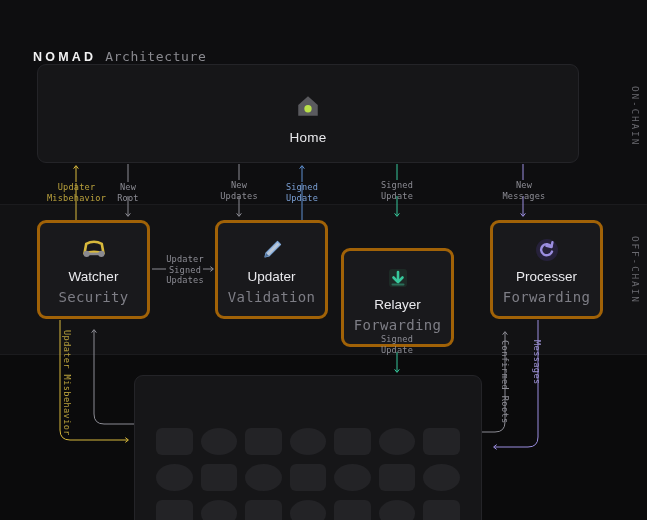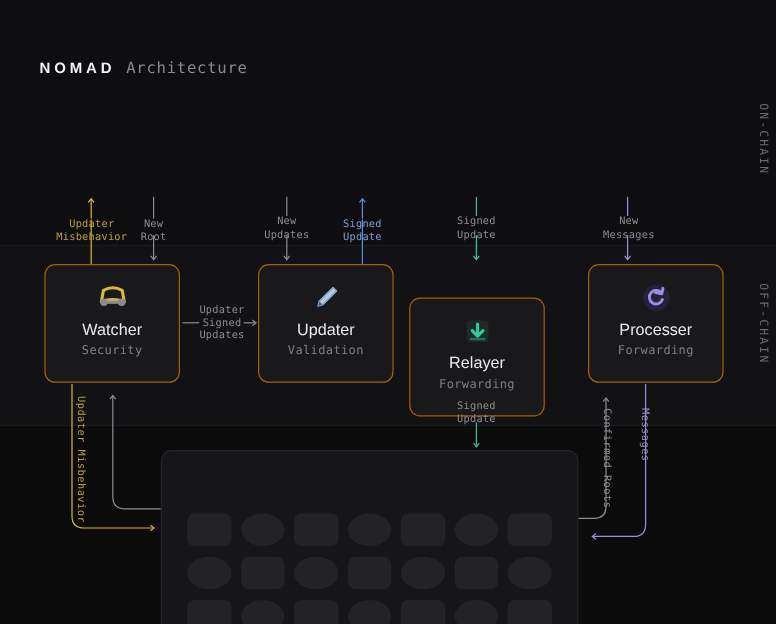--- a/index.html
+++ b/index.html
@@ -63,32 +63,32 @@
     position: absolute; left: 21px; right: 21px; top: 52px;
     display: grid; grid-template-columns: repeat(7, 1fr); gap: 9px 8px;
   }
   .chip { height: 27px; background: #232326; }
   .chip.sq { border-radius: 6px; }
   .chip.ci { border-radius: 50%; }
 
   
   .card {
     position: absolute; top: 220px; width: 113px; height: 99px;
-    background: #19191c; border: 1px solid #a16207; border-radius: 9px;
+    background: #19191c; border: 3px solid #a16207; border-radius: 9px;
     display: flex; flex-direction: column; align-items: center;
   }
   .card-watcher   { left: 37px; }
   .card-updater   { left: 215px; }
   .card-relayer   { left: 341px; margin-top: 28px; }
   .card-processer { left: 490px; }
   .card-icon { margin-top: 14px; height: 26px; display: flex; align-items: center; }
   .card-title { margin-top: 6px; font-size: 13.5px; color: #eaeaee; }
   .card-sub {
     margin-top: 5px; font-family: "DejaVu Sans Mono", monospace;
-    font-size: 10px; color: #7e7e86; letter-spacing: .3px; text-align: right;
+    font-size: 14px; color: #7e7e86; letter-spacing: .3px; text-align: right;
   }
 
   
   .edge-label {
     position: absolute;
     font-family: "DejaVu Sans Mono", monospace;
     font-size: 8.6px; line-height: 10.5px; letter-spacing: .2px;
     text-align: center; white-space: pre; color: #8c8c94;
   }
   .edge-label.yellow { color: #b8a03c; }
@@ -181,20 +181,31 @@
 
     <g stroke-width="1" fill="none">
       <path d="M482,432 L495,432 Q505,432 505,422 L505,332" stroke="#8c8c94" marker-end="url(#ah-g)"></path>
     </g>
 
     <g stroke-width="1" fill="none">
       <path d="M538,320 L538,437 Q538,447 528,447 L494,447" stroke="#9b8ee0" marker-end="url(#ah-p)"></path>
     </g>
   </svg>
 
+  <div class="panel panel-home">
+    <div class="home-inner">
+      <span>
+        <svg width="26" height="26" viewBox="0 0 24 24">
+          <path d="M12 3 L21 11 L21 21 L3 21 L3 11 Z" fill="#5a5a5e"></path>
+          <circle cx="12" cy="14.5" r="3.4" fill="#b9e04a"></circle>
+        </svg>
+      </span>
+      <span class="home-title">Home</span>
+    </div>
+  </div>
 
   <div class="card card-watcher">
     <span class="card-icon">
       <svg width="26" height="20" viewBox="0 0 30 22">
         <path d="M6 4 Q15 -1 24 4 L26 15 Q15 11 4 15 Z" fill="none" stroke="#d8b93c" stroke-width="3" stroke-linejoin="round"></path>
         <circle cx="6.5" cy="15.5" r="3.6" fill="#8a8a90"></circle>
         <circle cx="23.5" cy="15.5" r="3.6" fill="#8a8a90"></circle>
         <rect x="9" y="14" width="12" height="3" fill="#8a8a90"></rect>
       </svg>
     </span>

